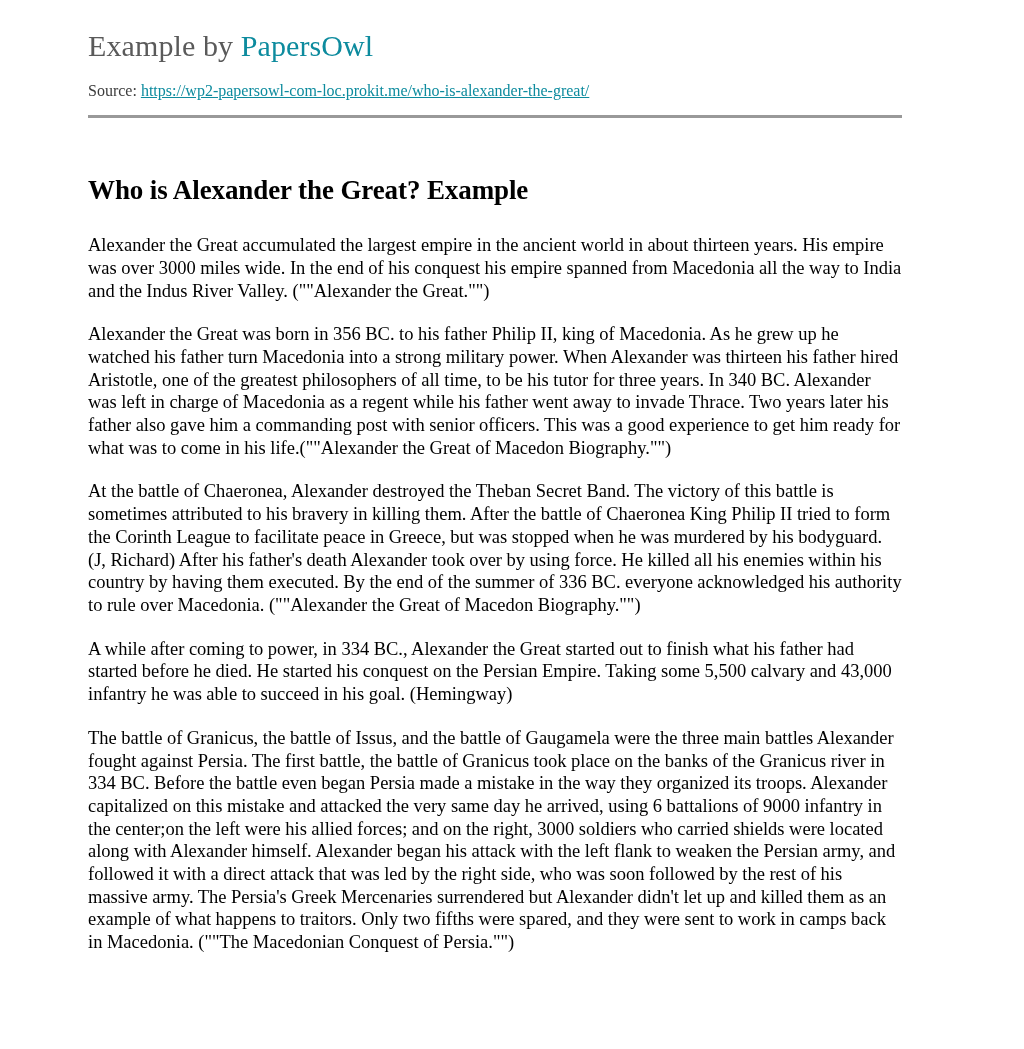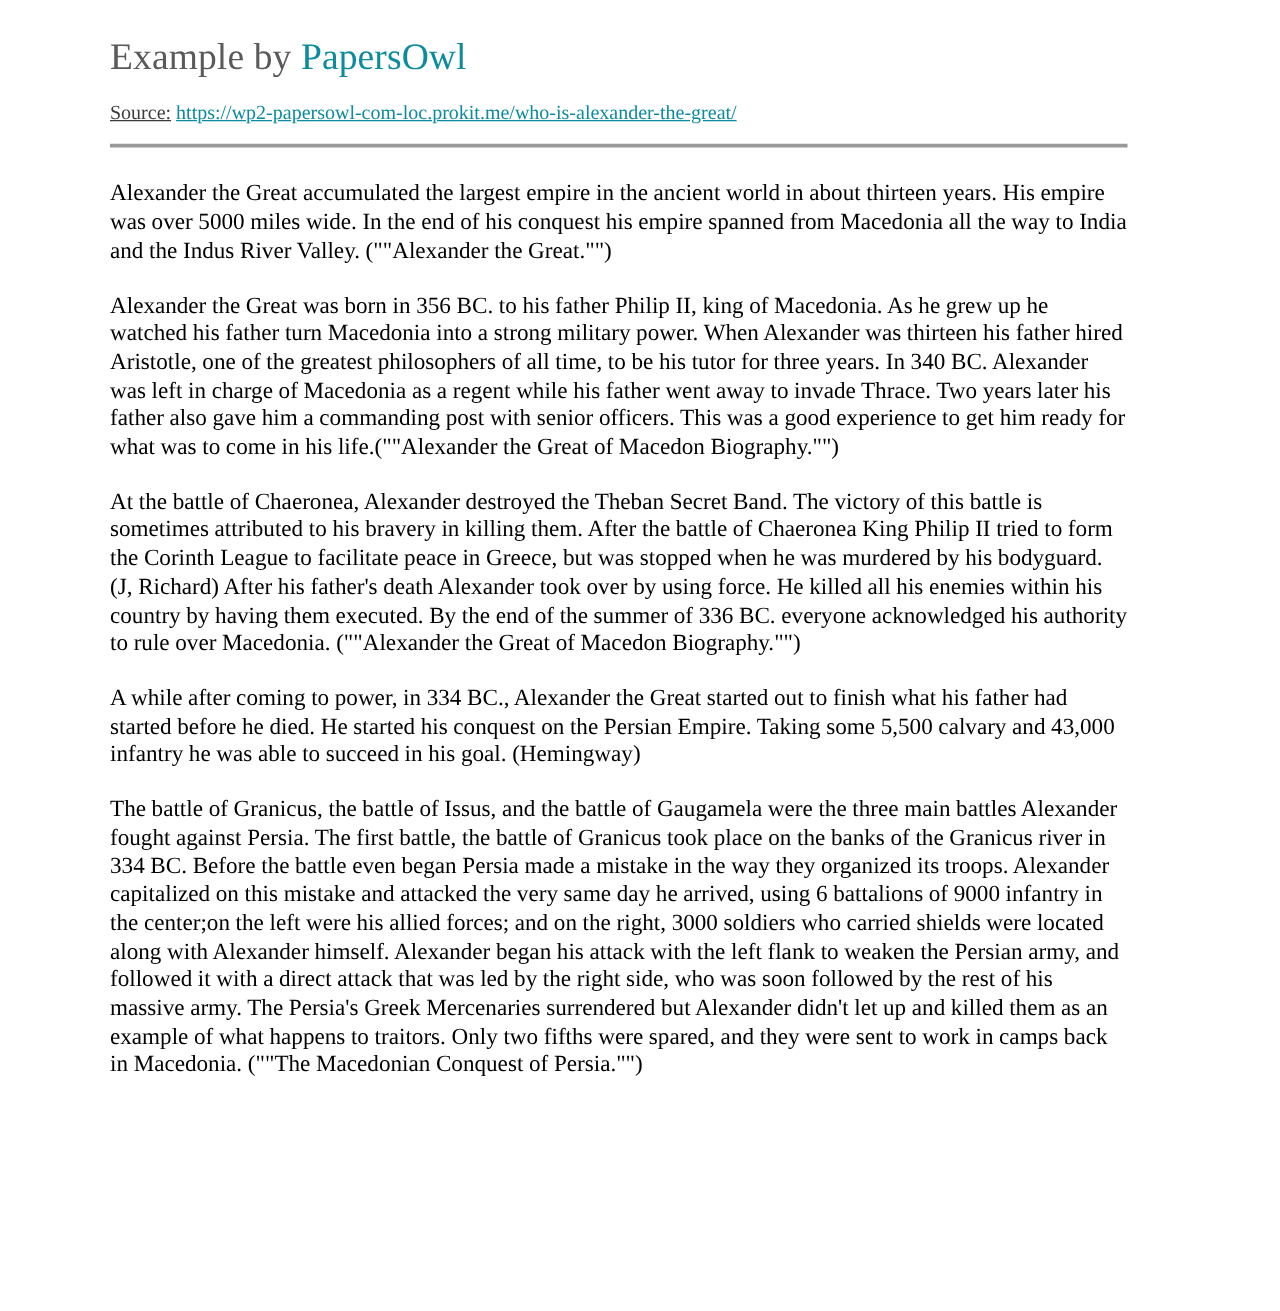--- a/index.html
+++ b/index.html
@@ -37,21 +37,20 @@
     color: #0d8b9e;
   }
   .source-line {
     margin: 16px 0 0 0;
     font-size: 16px;
     line-height: 1.3;
     color: #3c3c3c;
   }
   .source-label {
     color: #3c3c3c;
-    text-decoration: underline;
   }
   .source-url {
     color: #0d8b9e;
     text-underline-offset: 1px;
   }
   .divider {
     margin: 14px 88px 0 88px;
     height: 3px;
     background: #999999;
     border: 0;
@@ -91,22 +90,23 @@
     <h1 class="brand-line"><span>Example by </span><span class="brand-name">PapersOwl</span></h1>
     <div class="source-line">
       <span class="source-label">Source:</span>
       <a class="source-url" href="#">https://wp2-papersowl-com-loc.prokit.me/who-is-alexander-the-great/</a>
     </div>
   </div>
 
   <div class="divider"></div>
 
   <div class="content">
+    <h2 class="article-title">Who is Alexander the Great? Example</h2>
     <div class="paragraphs">
-      <p class="paragraph">Alexander the Great accumulated the largest empire in the ancient world in about thirteen years. His empire was over 5000 miles wide. In the end of his conquest his empire spanned from Macedonia all the way to India and the Indus River Valley. (""Alexander the Great."")</p>
+      <p class="paragraph">Alexander the Great accumulated the largest empire in the ancient world in about thirteen years. His empire was over 3000 miles wide. In the end of his conquest his empire spanned from Macedonia all the way to India and the Indus River Valley. (""Alexander the Great."")</p>
       <p class="paragraph">Alexander the Great was born in 356 BC. to his father Philip II, king of Macedonia. As he grew up he watched his father turn Macedonia into a strong military power. When Alexander was thirteen his father hired Aristotle, one of the greatest philosophers of all time, to be his tutor for three years. In 340 BC. Alexander was left in charge of Macedonia as a regent while his father went away to invade Thrace. Two years later his father also gave him a commanding post with senior officers. This was a good experience to get him ready for what was to come in his life.(""Alexander the Great of Macedon Biography."")</p>
       <p class="paragraph">At the battle of Chaeronea, Alexander destroyed the Theban Secret Band. The victory of this battle is sometimes attributed to his bravery in killing them. After the battle of Chaeronea King Philip II tried to form the Corinth League to facilitate peace in Greece, but was stopped when he was murdered by his bodyguard. (J, Richard) After his father's death Alexander took over by using force. He killed all his enemies within his country by having them executed. By the end of the summer of 336 BC. everyone acknowledged his authority to rule over Macedonia. (""Alexander the Great of Macedon Biography."")</p>
       <p class="paragraph">A while after coming to power, in 334 BC., Alexander the Great started out to finish what his father had started before he died. He started his conquest on the Persian Empire. Taking some 5,500 calvary and 43,000 infantry he was able to succeed in his goal. (Hemingway)</p>
       <p class="paragraph">The battle of Granicus, the battle of Issus, and the battle of Gaugamela were the three main battles Alexander fought against Persia. The first battle, the battle of Granicus took place on the banks of the Granicus river in 334 BC. Before the battle even began Persia made a mistake in the way they organized its troops. Alexander capitalized on this mistake and attacked the very same day he arrived, using 6 battalions of 9000 infantry in the center;on the left were his allied forces; and on the right, 3000 soldiers who carried shields were located along with Alexander himself. Alexander began his attack with the left flank to weaken the Persian army, and followed it with a direct attack that was led by the right side, who was soon followed by the rest of his massive army. The Persia's Greek Mercenaries surrendered but Alexander didn't let up and killed them as an example of what happens to traitors. Only two fifths were spared, and they were sent to work in camps back in Macedonia. (""The Macedonian Conquest of Persia."")</p>
     </div>
   </div>
 
 </div>
 
 </body></html>

